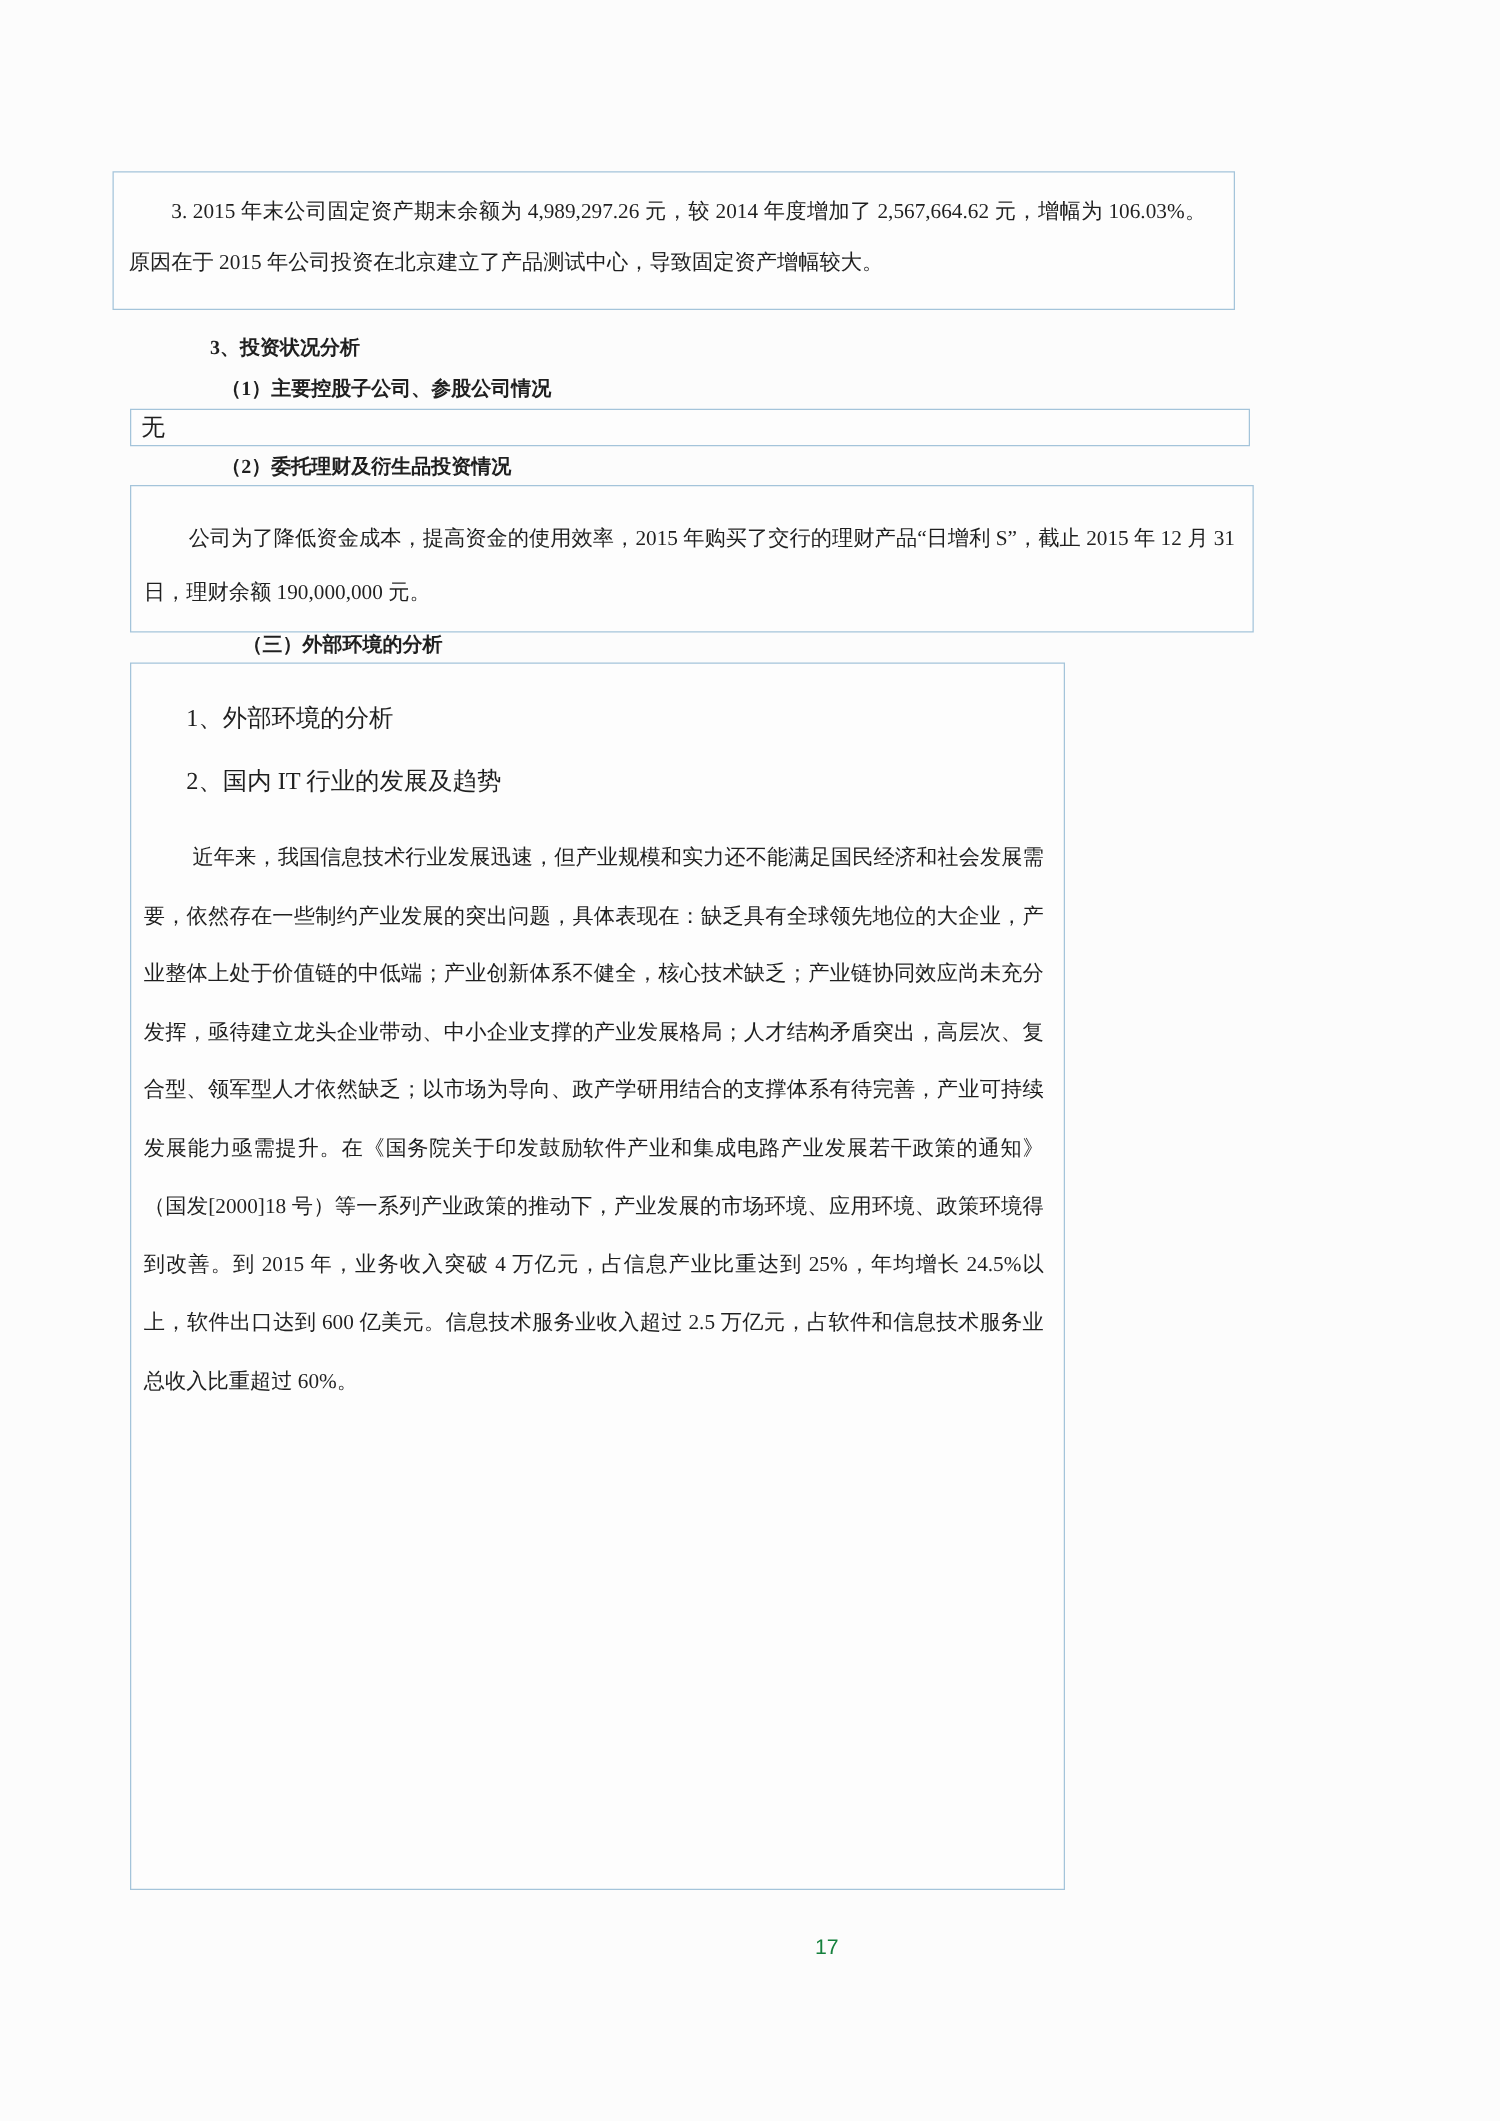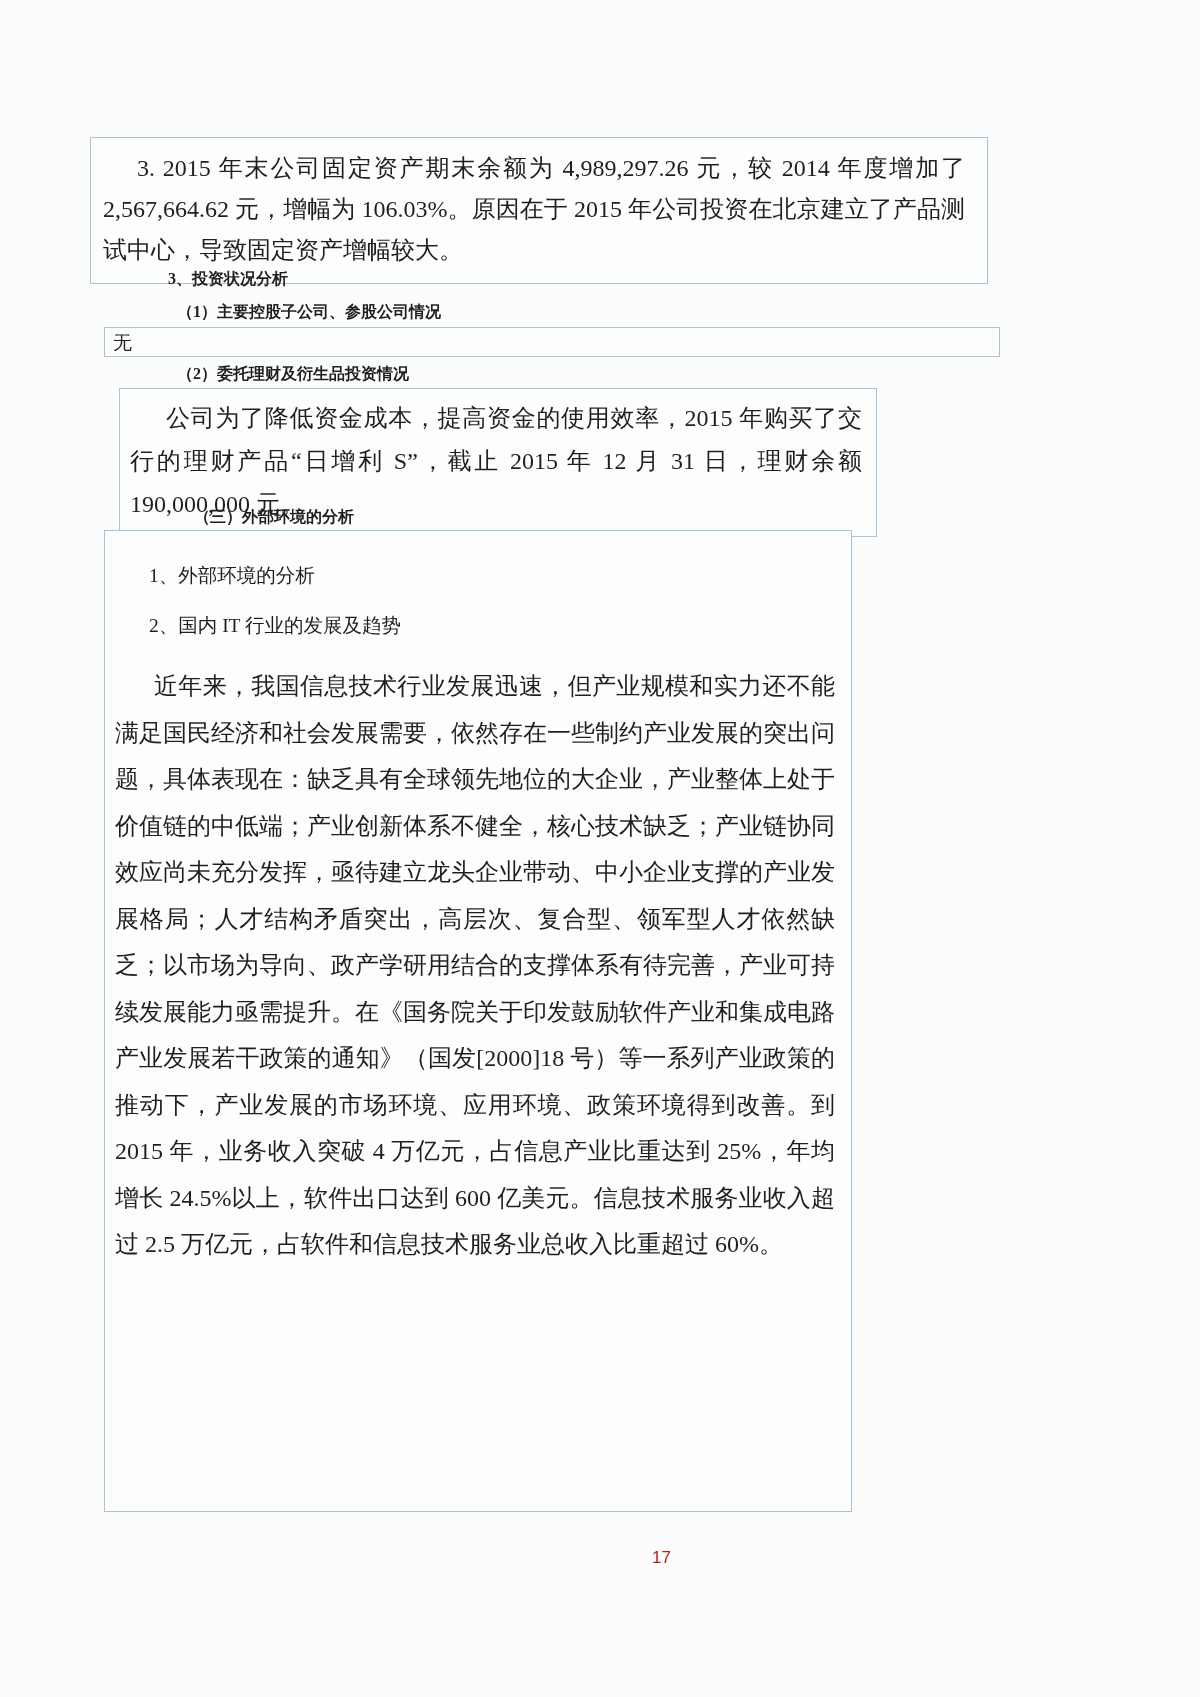--- a/index.html
+++ b/index.html
@@ -15,21 +15,21 @@
     color: #1f1f1f;
     overflow: hidden;
   }
   .abs { position: absolute; }
   .bordered {
     border: 1px solid #a4c4da;
     background: #fdfdfd;
     box-sizing: border-box;
   }
   .body-text {
-    font-size: 24px;
+    font-size: 17px;
     text-align: justify;
     margin: 0;
   }
   
   .box1 {
     left: 90px; top: 137px; width: 898px; min-height: 111px;
     padding: 10px 22px 12px 12px;
   }
   .box1 p { line-height: 41px; text-indent: 34px; }
   
@@ -45,23 +45,22 @@
   .h-env      { left: 177px; top: 504px; margin-left: 17px; }
   
   .none-box {
     left: 104px; top: 327px; width: 896px; height: 30px;
     padding: 1px 8px;
     font-size: 19px;
     line-height: 27px;
   }
   
   .wealth-box {
-    left: 104px; top: 388px; width: 758px; min-height: 89px;
-    padding: 8px 14px 10px 10px;
-    margin-left: 15px;
+    left: 104px; top: 388px; width: 899px; min-height: 89px;
+    padding: 20px 14px 10px 10px;
   }
   .wealth-box p { line-height: 43px; text-indent: 36px; }
   
   .env-box {
     left: 104px; top: 530px; width: 748px; height: 982px;
     padding: 0 16px 0 10px;
     overflow: hidden;
   }
   .env-box .sub-heading {
     font-size: 19.5px;
@@ -73,21 +72,21 @@
   .env-box p.para {
     line-height: 46.5px;
     text-indent: 39px;
     margin-top: 24px;
   }
   
   .page-number {
     left: 652px; top: 1548px;
     font-family: "Liberation Sans", "DejaVu Sans", sans-serif;
     font-size: 17px;
-    color: #b91c1c;
+    color: #15803d;
   }
 </style>
 </head>
 <body>
 
 <div class="abs bordered box1">
   <p class="body-text">3. 2015 年末公司固定资产期末余额为 4,989,297.26 元，较 2014 年度增加了 2,567,664.62 元，增幅为 106.03%。原因在于 2015 年公司投资在北京建立了产品测试中心，导致固定资产增幅较大。</p>
 </div>
 
 <div class="abs heading h-invest">3、投资状况分析</div>

